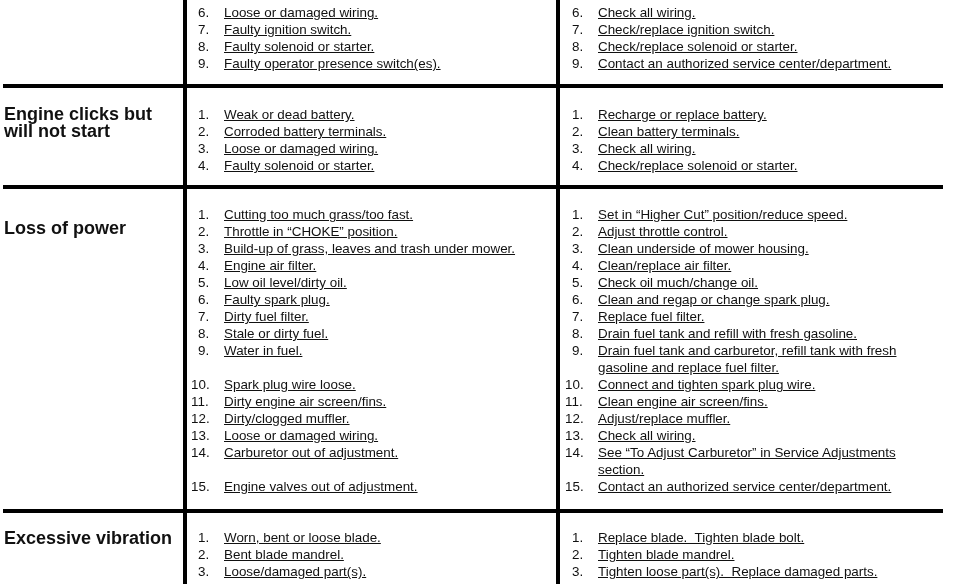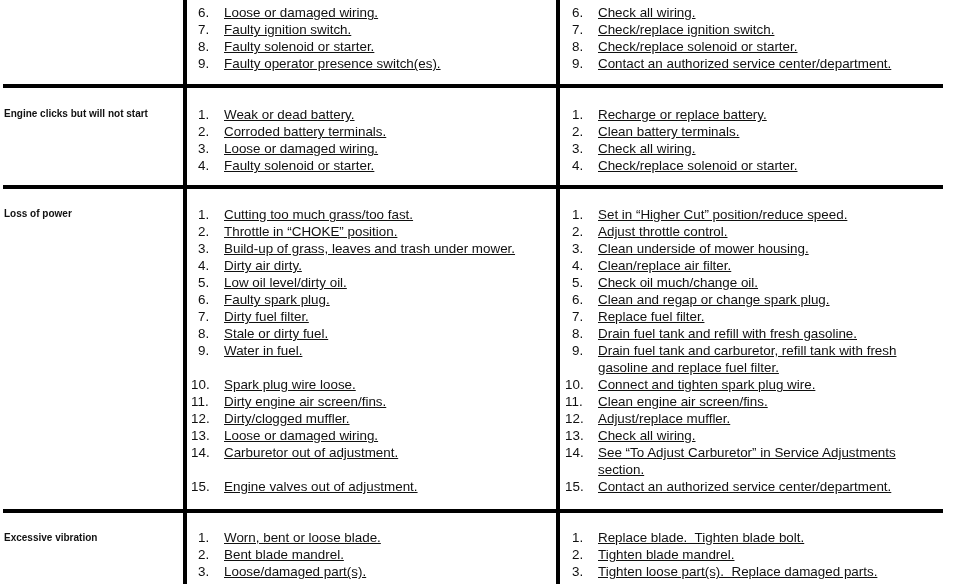--- a/index.html
+++ b/index.html
@@ -4,21 +4,21 @@
 <style>
   html, body { margin: 0; padding: 0; background: #ffffff; }
   body {
     width: 967px; height: 584px; position: relative; overflow: hidden;
     font-family: "Liberation Sans", sans-serif; color: #111111;
     font-size: 13.4px;
   }
   .vline { position: absolute; background: #000; width: 4px; top: 0; height: 584px; }
   .hline { position: absolute; background: #000; height: 4px; left: 3px; width: 940px; }
   .row-label {
-    position: absolute; left: 4px; font-weight: bold; font-size: 10px;
+    position: absolute; left: 4px; font-weight: bold; font-size: 18px;
     line-height: 16.5px; width: 175px;
   }
   .list { position: absolute; margin: 0; padding: 0; list-style: none; }
   .item { display: flex; line-height: 17px; height: 17px; white-space: nowrap; }
   .item.tall { height: auto; white-space: normal; }
   .num { width: 26px; flex: 0 0 26px; text-align: left; }
   .num.two { margin-left: -7px; width: 33px; flex: 0 0 33px; }
   .txt { flex: 1 1 auto; text-decoration: underline; }
   .gap { height: 17px; }
   .col-cause { left: 198px; width: 350px; }
@@ -106,37 +106,37 @@
         <span class="txt">Check all wiring.</span>
       </li>
     <li class="item">
         <span class="num">4.</span>
         <span class="txt">Check/replace solenoid or starter.</span>
       </li>
   </ul>
 </div>
 
 <div>
-  <div class="row-label" style="top:206px">Loss of power</div>
+  <div class="row-label" style="top:220px">Loss of power</div>
   <ul class="list col-cause" style="top:206px">
     <li class="item">
         <span class="num">1.</span>
         <span class="txt">Cutting too much grass/too fast.</span>
       </li>
     <li class="item">
         <span class="num">2.</span>
         <span class="txt">Throttle in “CHOKE” position.</span>
       </li>
     <li class="item">
         <span class="num">3.</span>
         <span class="txt">Build-up of grass, leaves and trash under mower.</span>
       </li>
     <li class="item">
         <span class="num">4.</span>
-        <span class="txt">Dirty air dirty.</span>
+        <span class="txt">Engine air filter.</span>
       </li>
     <li class="item">
         <span class="num">5.</span>
         <span class="txt">Low oil level/dirty oil.</span>
       </li>
     <li class="item">
         <span class="num">6.</span>
         <span class="txt">Faulty spark plug.</span>
       </li>
     <li class="item">

